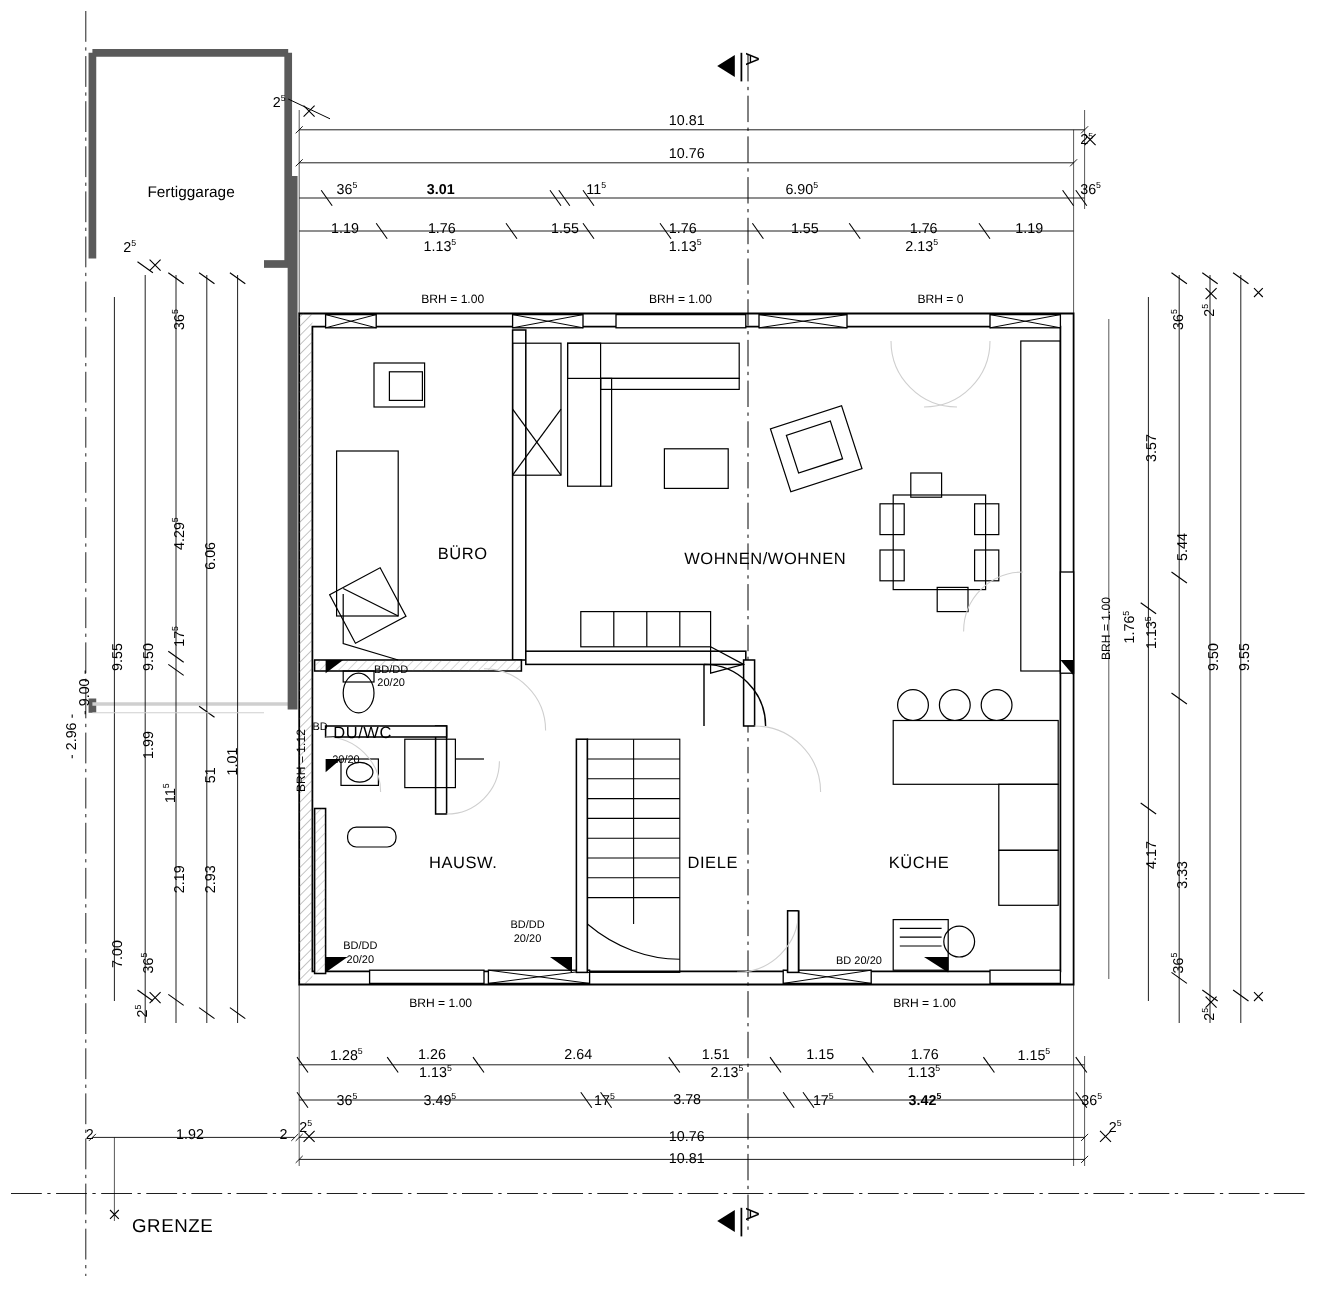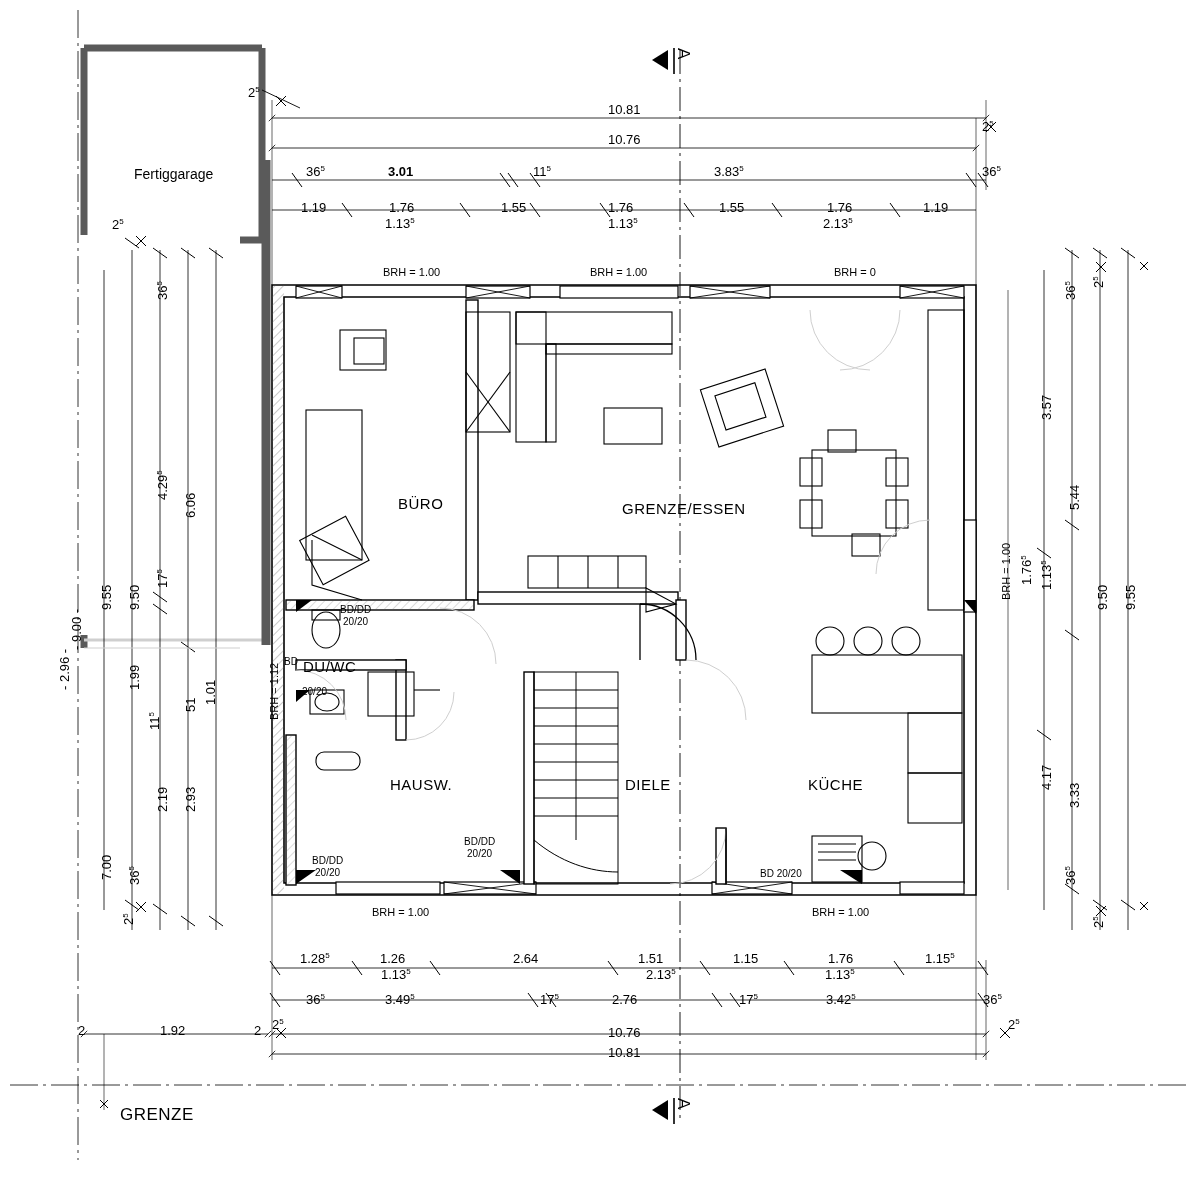--- a/index.html
+++ b/index.html
@@ -333,21 +333,21 @@
     <path d="M1140 262 l8 8 M1148 262 l-8 8"></path>
   </g>
 </svg>
 
 <div class="lbl big" style="left:692px;top:48px;transform:rotate(90deg);transform-origin:0 0;">A</div>
 <div class="lbl big" style="left:692px;top:1098px;transform:rotate(90deg);transform-origin:0 0;">A</div>
 
 <div class="lbl" style="left:134px;top:167px;font-size:14px;">Fertiggarage</div>
 
 <div class="room" style="left:398px;top:495px;">BÜRO</div>
-<div class="room" style="left:622px;top:500px;">GRENZE/ESSEN</div>
+<div class="room" style="left:622px;top:500px;">WOHNEN/WOHNEN</div>
 <div class="room" style="left:303px;top:658px;">DU/WC</div>
 <div class="room" style="left:390px;top:776px;">HAUSW.</div>
 <div class="room" style="left:625px;top:776px;">DIELE</div>
 <div class="room" style="left:808px;top:776px;">KÜCHE</div>
 
 <div class="brh" style="left:383px;top:266px;">BRH = 1.00</div>
 <div class="brh" style="left:590px;top:266px;">BRH = 1.00</div>
 <div class="brh" style="left:824px;top:266px;margin-left:10px;">BRH = 0</div>
 <div class="brh" style="left:372px;top:906px;">BRH = 1.00</div>
 <div class="brh" style="left:812px;top:906px;">BRH = 1.00</div>
@@ -359,21 +359,21 @@
 <div class="door" style="left:302px;top:686px;"><span>20/20</span></div>
 <div class="door" style="left:312px;top:855px;"><span>BD/DD</span><br><span>20/20</span></div>
 <div class="door" style="left:464px;top:836px;"><span>BD/DD</span><br><span>20/20</span></div>
 <div class="door" style="left:760px;top:868px;"><span>BD 20/20</span></div>
 
 <div class="dim" style="left:608px;top:103px;">10.81</div>
 <div class="dim" style="left:608px;top:133px;">10.76</div>
 <div class="dim" style="left:306px;top:165px;"><span>36</span><sup>5</sup></div>
 <div class="dim" style="left:388px;top:165px;font-weight:bold;">3.01</div>
 <div class="dim" style="left:505px;top:165px;margin-left:28px;"><span>11</span><sup>5</sup></div>
-<div class="dim" style="left:714px;top:165px;"><span>3.83</span><sup>5</sup></div>
+<div class="dim" style="left:714px;top:165px;"><span>6.90</span><sup>5</sup></div>
 <div class="dim" style="left:982px;top:165px;"><span>36</span><sup>5</sup></div>
 
 <div class="dim" style="left:301px;top:201px;">1.19</div>
 <div class="dim" style="left:389px;top:201px;">1.76</div>
 <div class="dim" style="left:501px;top:201px;">1.55</div>
 <div class="dim" style="left:608px;top:201px;">1.76</div>
 <div class="dim" style="left:719px;top:201px;">1.55</div>
 <div class="dim" style="left:827px;top:201px;">1.76</div>
 <div class="dim" style="left:923px;top:201px;">1.19</div>
 <div class="dim" style="left:385px;top:217px;"><span>1.13</span><sup>5</sup></div>
@@ -391,23 +391,23 @@
 <div class="dim" style="left:733px;top:952px;">1.15</div>
 <div class="dim" style="left:828px;top:952px;">1.76</div>
 <div class="dim" style="left:925px;top:952px;"><span>1.15</span><sup>5</sup></div>
 <div class="dim" style="left:381px;top:968px;"><span>1.13</span><sup>5</sup></div>
 <div class="dim" style="left:646px;top:968px;"><span>2.13</span><sup>5</sup></div>
 <div class="dim" style="left:825px;top:968px;"><span>1.13</span><sup>5</sup></div>
 
 <div class="dim" style="left:306px;top:993px;"><span>36</span><sup>5</sup></div>
 <div class="dim" style="left:385px;top:993px;"><span>3.49</span><sup>5</sup></div>
 <div class="dim" style="left:540px;top:993px;"><span>17</span><sup>5</sup></div>
-<div class="dim" style="left:612px;top:993px;">2.76</div>
+<div class="dim" style="left:612px;top:993px;">3.78</div>
 <div class="dim" style="left:739px;top:993px;"><span>17</span><sup>5</sup></div>
-<div class="dim" style="left:826px;top:993px;"><span>3.42</span><sup>5</sup></div>
+<div class="dim" style="left:826px;top:993px;font-weight:bold;"><span>3.42</span><sup>5</sup></div>
 <div class="dim" style="left:983px;top:993px;"><span>36</span><sup>5</sup></div>
 
 <div class="dim" style="left:608px;top:1026px;">10.76</div>
 <div class="dim" style="left:608px;top:1046px;">10.81</div>
 <div class="dim" style="left:78px;top:1024px;">2</div>
 <div class="dim" style="left:160px;top:1024px;">1.92</div>
 <div class="dim" style="left:254px;top:1024px;">2</div>
 <div class="dim" style="left:272px;top:1018px;"><span>2</span><sup>5</sup></div>
 <div class="dim" style="left:1008px;top:1018px;"><span>2</span><sup>5</sup></div>
 

